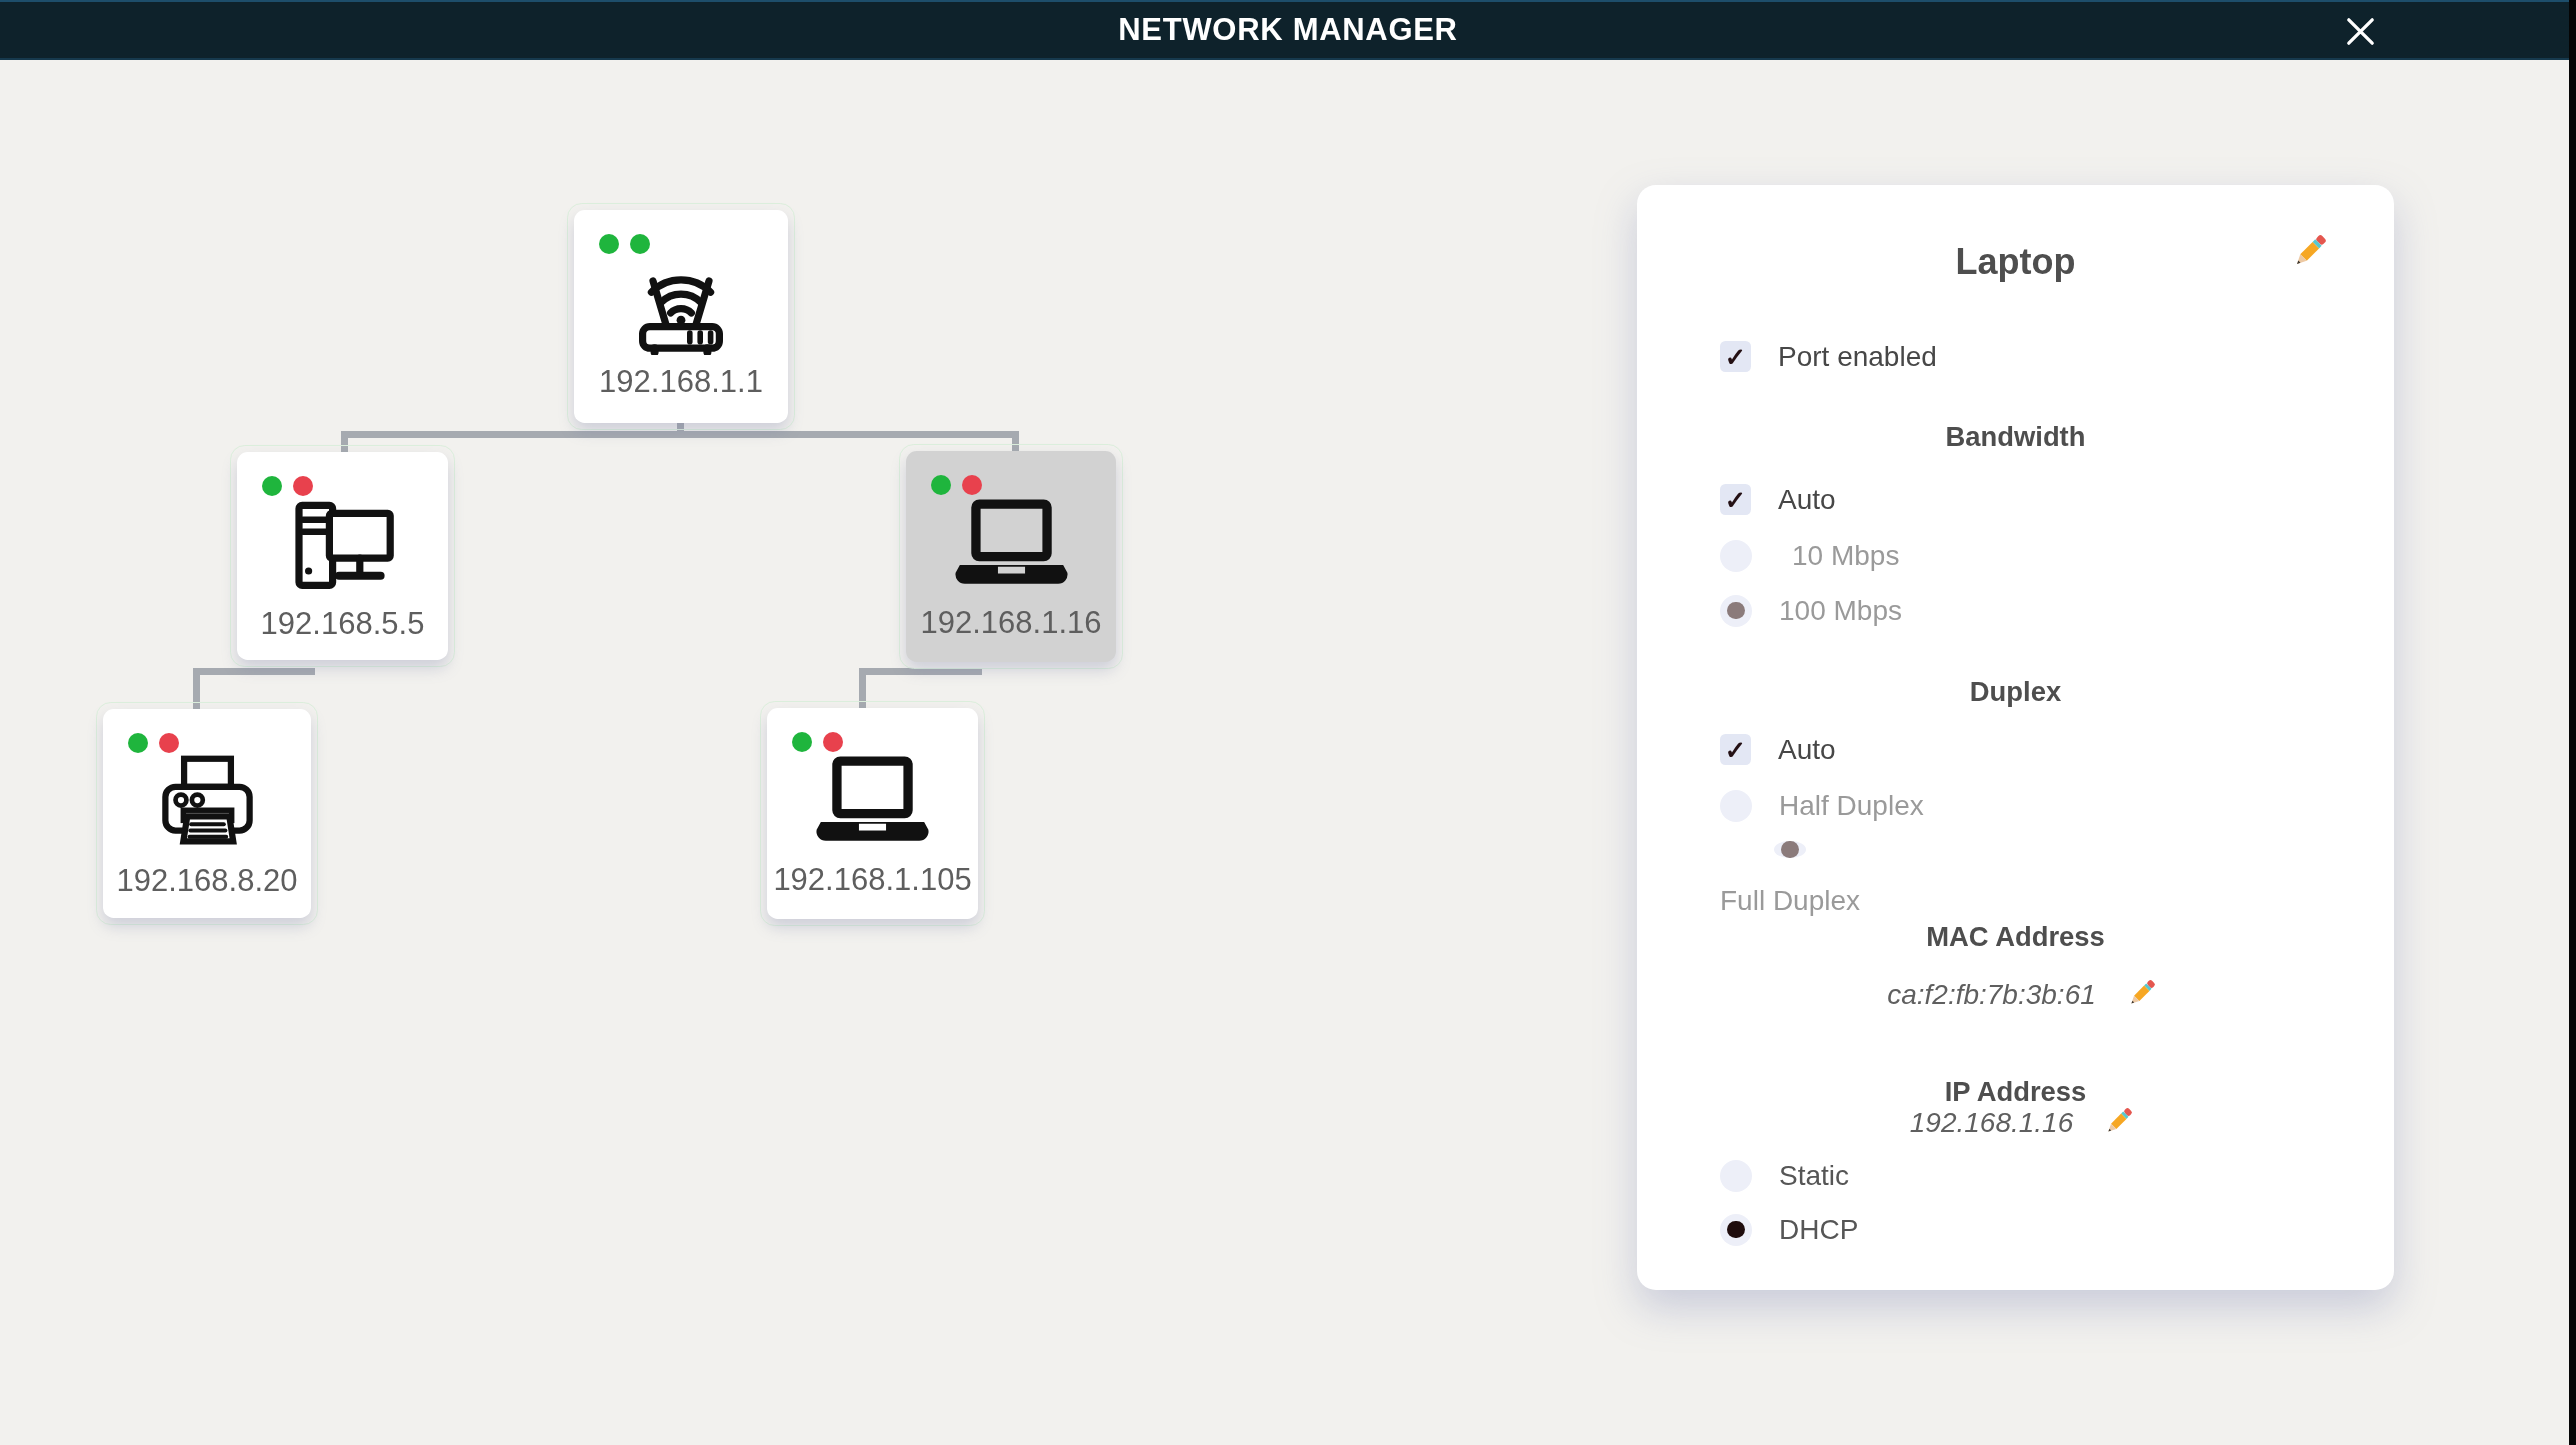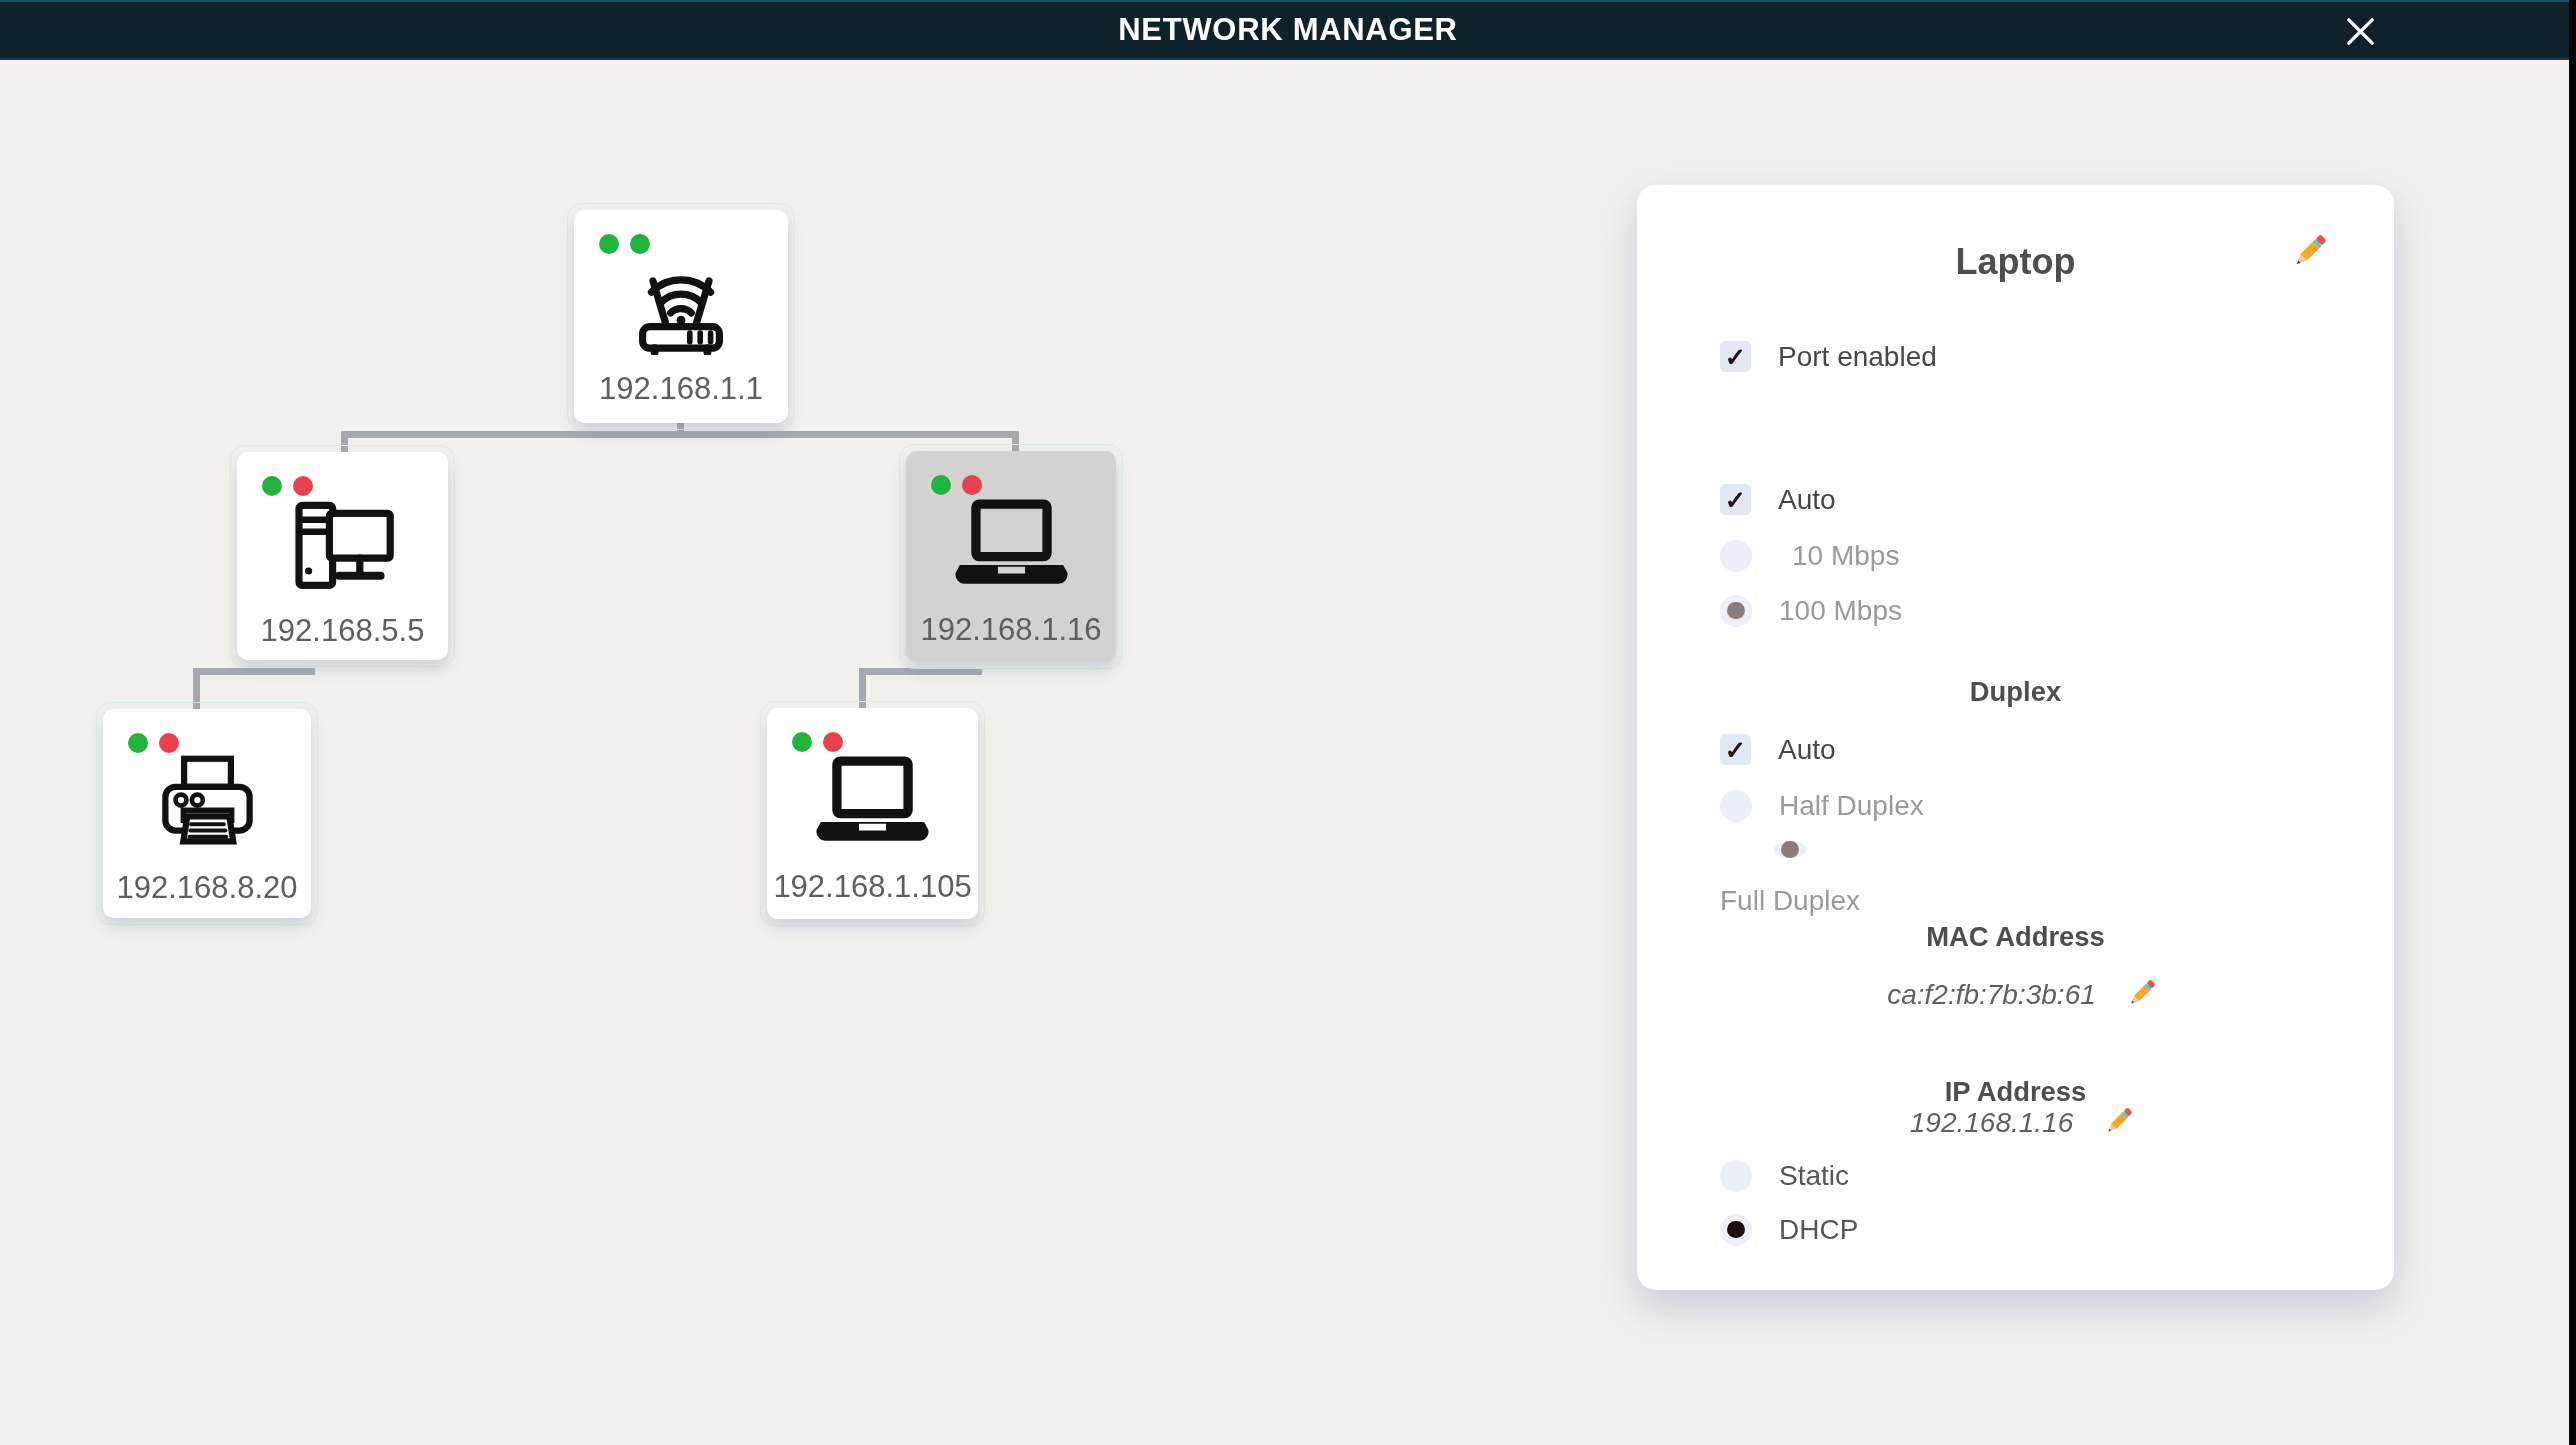--- a/index.html
+++ b/index.html
@@ -42,21 +42,21 @@
     box-shadow:0 8px 14.7px rgba(110,120,160,0.28);
     position:relative; display:flex; flex-direction:column; align-items:center;
     cursor:pointer;
   }
   .node-card.selected { background:#d2d2d2; }
   .dots { position:absolute; left:25.4px; top:24px; display:flex; gap:10.7px; }
   .dot { width:20px; height:20px; border-radius:50%; }
   .dot.green { background:#1fb53d; }
   .dot.red { background:#e8414d; }
   .node-icon { margin-top:45px; height:100px; display:flex; align-items:flex-end; justify-content:center; }
-  .node-ip { margin-top:16px; font-size:31px; color:#5e5e5e; }
+  .node-ip { margin-top:9px; font-size:31px; color:#5e5e5e; }
 
   
   .conn { position:absolute; background:#a6aab0; }
 
   
   .panel {
     position:absolute; left:1637px; top:185px; width:757px; height:1105px;
     background:#ffffff; border-radius:19px;
     box-shadow:0 17.4px 40px rgba(125,135,180,0.35);
   }
@@ -239,20 +239,21 @@
       </g>
         </svg>
     </span>
   </button>
 
   <div class="prow" style="top:151px;">
     <span class="checkbox">✓</span>
     <span class="lbl">Port enabled</span>
   </div>
 
+  <div class="p-header" style="top:236px;">Bandwidth</div>
   <div class="prow" style="top:294px;">
     <span class="checkbox">✓</span>
     <span class="lbl">Auto</span>
   </div>
   <div class="prow" style="top:350px;gap:40px;">
     <span class="radio">
         <span class="rd"></span>
       </span>
     <span class="lbl dim">10 Mbps</span>
   </div>

